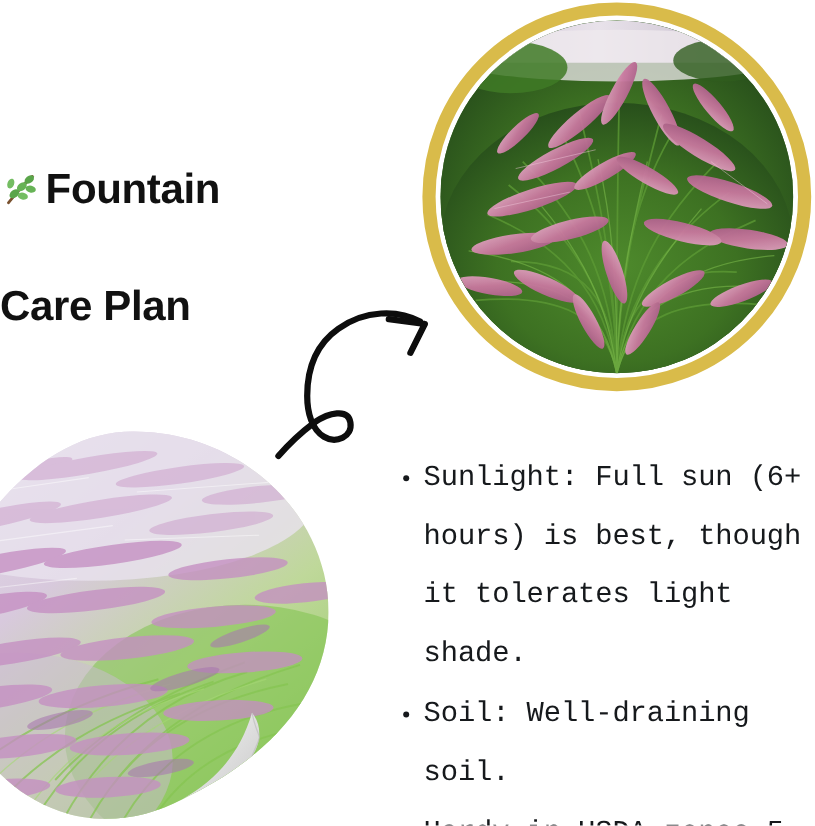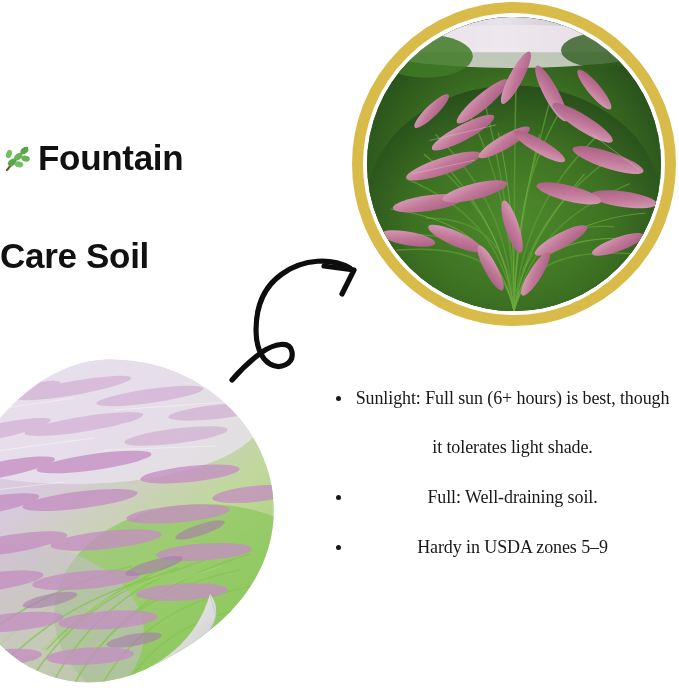--- a/index.html
+++ b/index.html
@@ -99,26 +99,25 @@
     top: 374px;
     width: 340px;
     margin: 0;
     padding: 0;
     list-style: none;
   }
   .care-list li {
     position: relative;
     padding-left: 21px;
     margin: 0 0 1px 0;
-    font-family: Liberation Serif, serif;
-    font-size: 18px;
+    font-family: Liberation Mono, monospace;
+    font-size: 24px;
     line-height: 49px;
     color: #16191c;
     letter-spacing: -0.1px;
-    text-align: center;
   }
   .care-list li::before {
     content: "";
     position: absolute;
     left: 4px;
     top: 22px;
     width: 5px;
     height: 5px;
     border-radius: 50%;
     background: #16191c;
@@ -136,21 +135,21 @@
           <path d="M7 29 C12 23 19 14 27 7" stroke="#7a5230" stroke-width="2.3" fill="none" stroke-linecap="round"></path>
           <ellipse cx="12.0" cy="21.5" rx="4.6" ry="3.1" fill="#5aa54a" transform="rotate(-38 12 21.5)"></ellipse>
           <ellipse cx="18.2" cy="15.6" rx="4.6" ry="3.1" fill="#67b356" transform="rotate(-38 18.2 15.6)"></ellipse>
           <ellipse cx="24.4" cy="9.6" rx="4.4" ry="3.0" fill="#5aa54a" transform="rotate(-38 24.4 9.6)"></ellipse>
           <ellipse cx="19.0" cy="23.4" rx="4.3" ry="2.9" fill="#74bd62" transform="rotate(12 19 23.4)"></ellipse>
           <ellipse cx="25.6" cy="17.6" rx="4.3" ry="2.9" fill="#67b356" transform="rotate(12 25.6 17.6)"></ellipse>
           <ellipse cx="9.0" cy="13.0" rx="4.2" ry="2.8" fill="#74bd62" transform="rotate(-70 9 13)"></ellipse>
         </svg>
       </span><span>Fountain</span><br>
       <br>
-      <span>Care Soil</span>
+      <span>Care Plan</span>
     </h1>
   </div>
 
   <div class="circle-photo">
     <div class="inner">
       <svg viewBox="0 0 300 300" preserveAspectRatio="xMidYMid slice" aria-hidden="true">
         <defs>
           <linearGradient id="skyG" x1="0" y1="0" x2="1" y2="0">
             <stop offset="0%" stop-color="#cfc3d6"></stop>
             <stop offset="45%" stop-color="#e8e2ea"></stop>
@@ -335,17 +334,17 @@
         <path d="M50 104 C62 96 78 92 80 104 C82 116 68 122 58 116
                  C48 110 44 96 44 82 C44 62 50 40 70 26
                  C92 10 120 10 138 20"></path>
       </g>
       <path d="M142 22 L112 18 M142 22 L130 46" fill="none" stroke="#0d0d0d" stroke-width="5.2" stroke-linecap="round"></path>
     </svg>
   </div>
 
   <ul class="care-list">
     <li>Sunlight: Full sun (6+ hours) is best, though it tolerates light shade.</li>
-    <li>Full: Well-draining soil.</li>
+    <li>Soil: Well-draining soil.</li>
     <li>Hardy in USDA zones 5–9</li>
   </ul>
 
 </div>
 
 </body></html>

